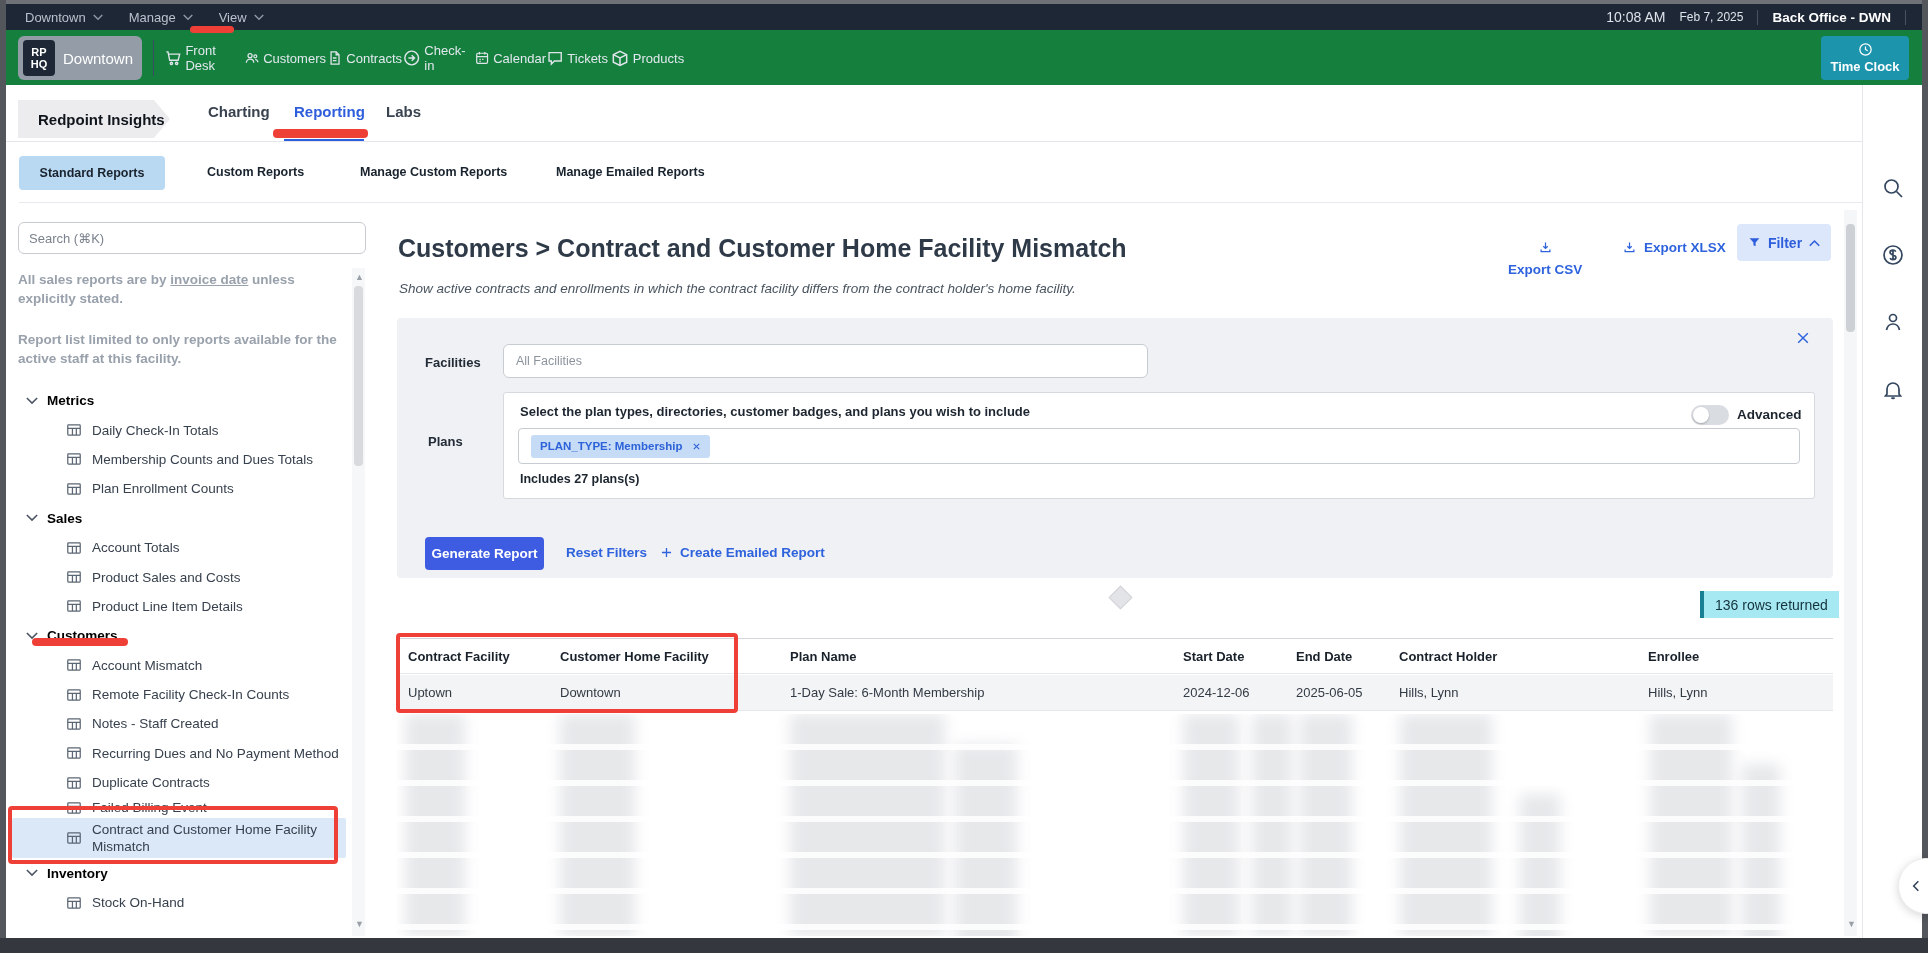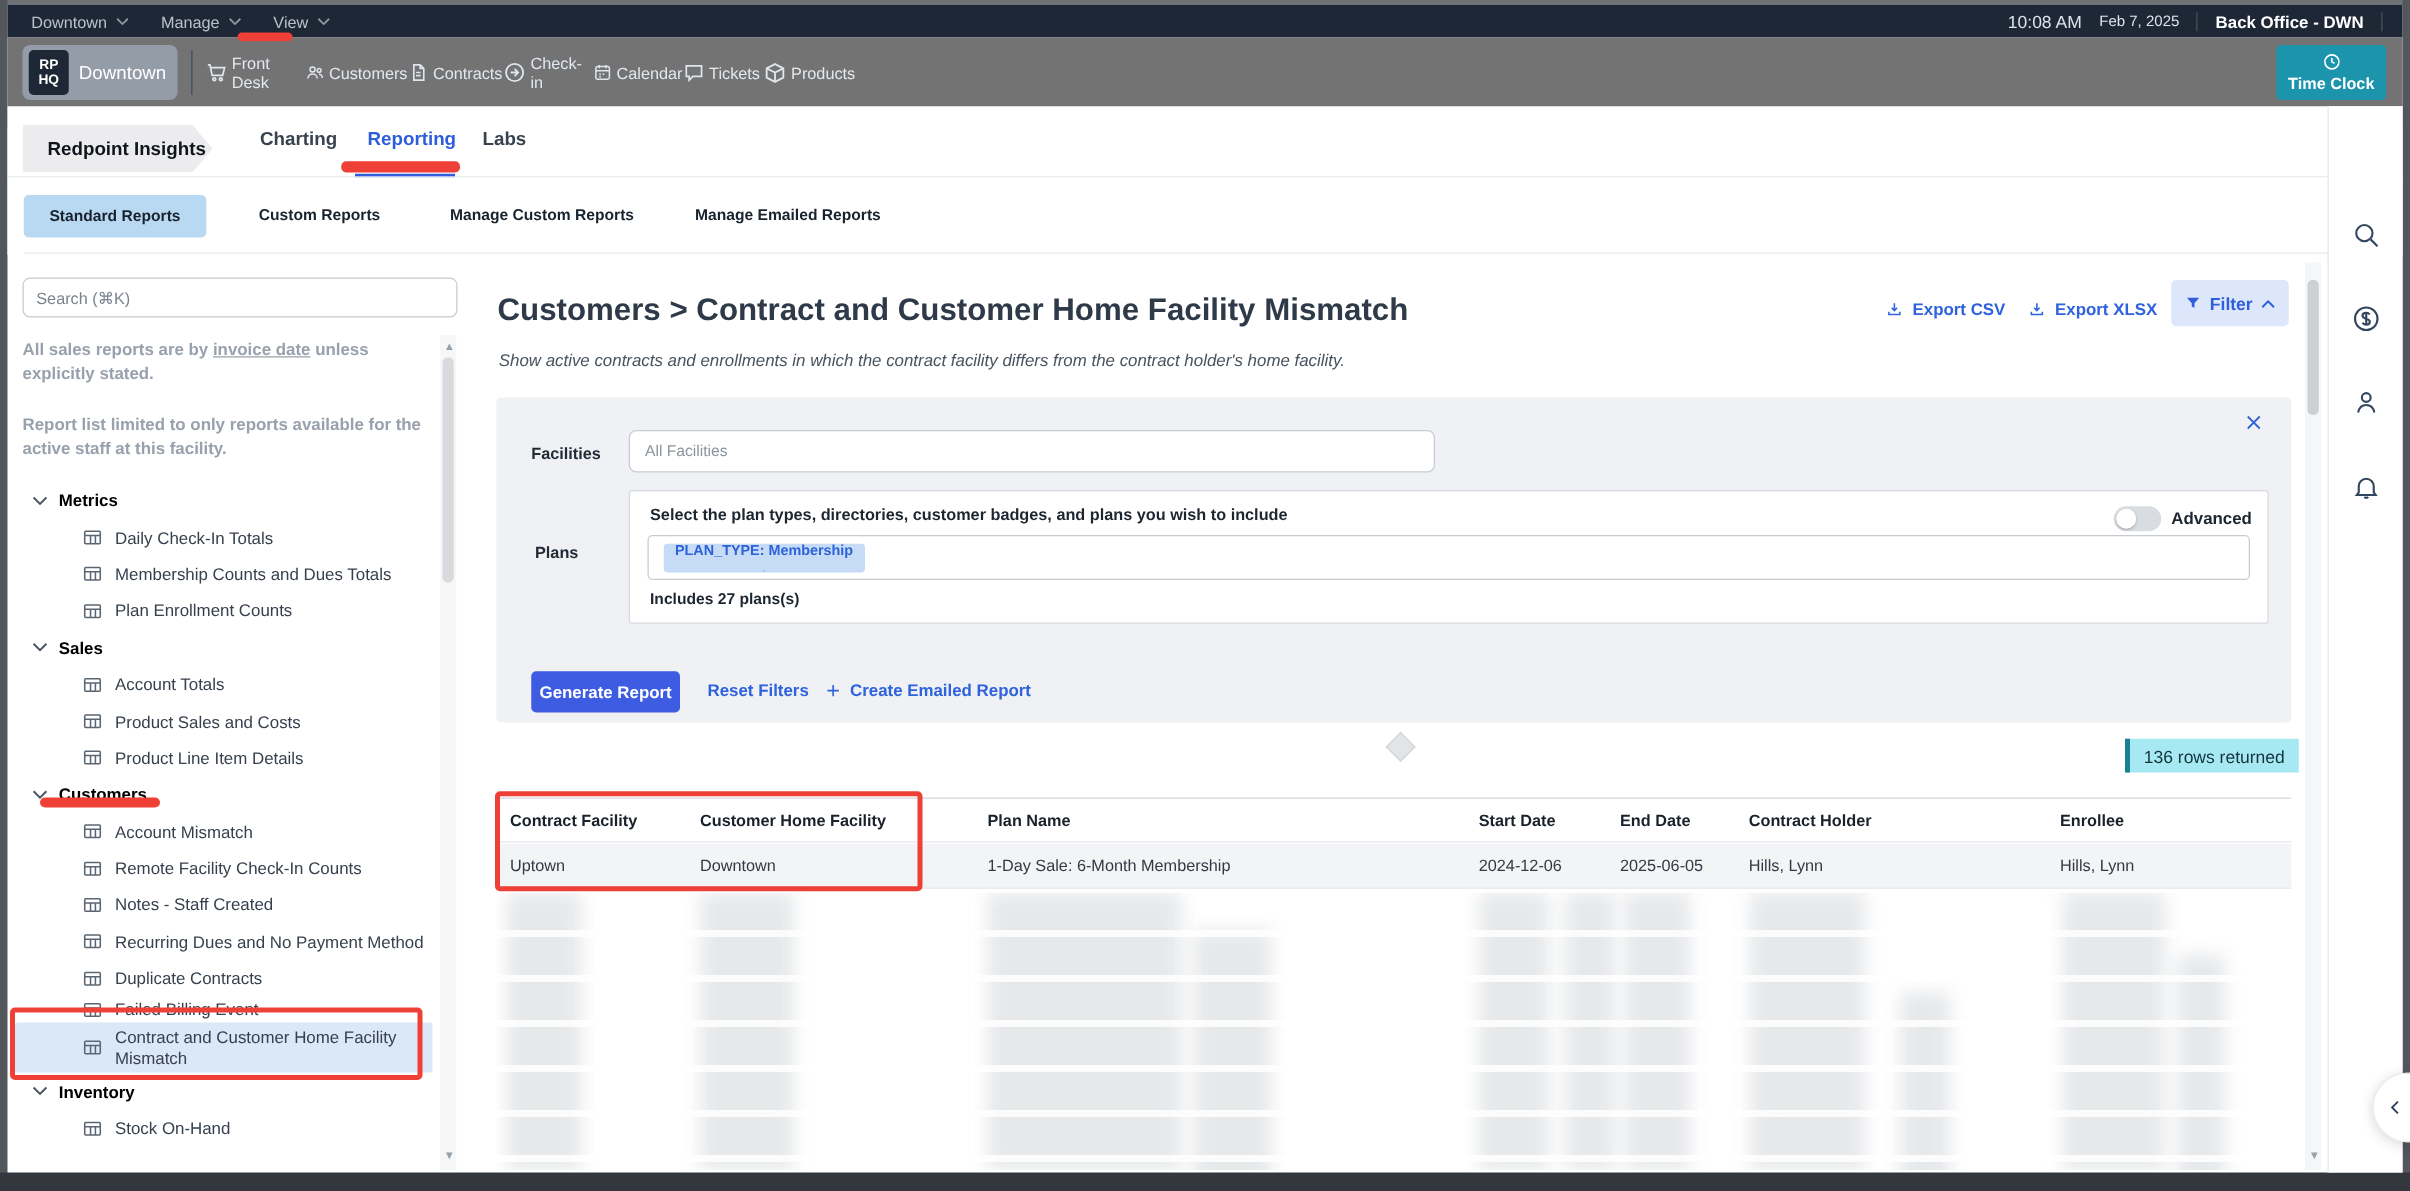--- a/index.html
+++ b/index.html
@@ -18,21 +18,21 @@
   .menubar{left:6px;top:4px;width:1916px;height:26px;background:#1e2735;display:flex;align-items:center;
            color:#b9c1cc;font-size:13px;}
   .menu-left{display:flex;gap:26px;padding-left:19px;align-items:center;}
   .menu-item{display:flex;align-items:center;gap:7px;cursor:default;}
   .menu-right{margin-left:auto;display:flex;align-items:center;gap:14px;padding-right:16px;color:#dde3ea;justify-content:center;}
   .menu-date{font-size:12px;}
   .menu-sep{width:1px;height:15px;background:#49525f;}
   .menu-office{font-weight:bold;color:#fff;font-size:13.5px;}
 
   
-  .navbar{left:6px;top:30px;width:1916px;height:72px;background:#737373;}
+  .navbar{left:6px;top:30px;width:1916px;height:72px;background:#15803d;}
   .fac-btn{left:12px;top:6px;width:124px;height:44px;background:#939ca7;border-radius:6px;
            display:flex;align-items:center;padding-left:5px;box-sizing:border-box;cursor:pointer;}
   .fac-logo{width:32px;height:36px;background:#1d2735;border-radius:4px;color:#fff;font-weight:bold;
             font-size:11px;line-height:12px;display:flex;flex-direction:column;align-items:center;justify-content:center;}
   .fac-name{color:#fff;font-size:15px;margin-left:8px;}
   .nav-sep{left:147px;top:10px;width:1px;height:36px;background:#3c4c63;}
   .nav-items{left:158px;top:4px;height:48px;display:flex;}
   .nav-item{display:flex;flex-direction:row;align-items:center;justify-content:center;gap:3px;
             color:#e2e8ef;font-size:13px;cursor:pointer;}
   .nav-item svg{stroke:#dfe5ec;}
@@ -99,21 +99,21 @@
   .fac-input::placeholder{color:#8d949e;}
   .plans-box{left:106px;top:74px;width:1310px;height:105px;background:#fff;border:1px solid #d6dade;border-radius:3px;}
   .plans-instr{left:16px;top:11px;font-size:13px;font-weight:bold;color:#1d2630;}
   .toggle{left:1187px;top:12px;width:38px;height:20px;border-radius:10px;background:#d9dce1;cursor:pointer;}
   .knob{position:absolute;left:2px;top:2px;width:16px;height:16px;border-radius:50%;background:#fff;
         box-shadow:0 1px 2px rgba(0,0,0,.25);}
   .adv-label{left:1233px;top:14px;font-size:13.5px;font-weight:bold;color:#1d2630;}
   .chip-field{left:14px;top:35px;width:1282px;height:36px;border:1px solid #c7ccd3;border-radius:4px;
               background:#fff;display:flex;align-items:center;padding-left:12px;box-sizing:border-box;}
   .chip{height:23px;background:#c6dcf6;border-radius:3px;display:flex;align-items:center;gap:9px;
-        padding:0 9px;font-size:11.5px;font-weight:bold;color:#2d62d8;cursor:pointer;flex-direction:column;}
+        padding:0 9px;font-size:11.5px;font-weight:bold;color:#2d62d8;cursor:pointer;}
   .includes{left:16px;top:79px;font-size:12.5px;font-weight:bold;color:#1d2630;}
   .gen-btn{left:28px;top:219px;width:119px;height:33px;background:#3e5ce2;border:none;border-radius:4px;
            color:#fff;font-size:13.5px;font-weight:bold;cursor:pointer;font-family:"Liberation Sans",sans-serif;}
   .panel-link{top:227px;font-size:13.5px;font-weight:bold;color:#2e63dd;cursor:pointer;display:flex;
               align-items:center;gap:7px;}
 
   .diamond{left:1112px;top:589px;width:15px;height:15px;background:#e3e4e7;border:1px solid #d2d4d8;
            transform:rotate(45deg);}
 
   
@@ -407,21 +407,21 @@
           <rect x="2" y="2.5" width="16" height="13" rx="1"></rect>
           <path d="M2 7h16M8 7v8.5M13 7v8.5"></path>
         </svg>
       <span class="tlabel">Stock On-Hand</span>
     </div>
   </div>
 
   <div class="abs page-title">Customers &gt; Contract and Customer Home Facility Mismatch</div>
   <div class="abs page-sub">Show active contracts and enrollments in which the contract facility differs from the contract holder's home facility.</div>
 
-  <div class="abs export-link" style="left:1508px;">
+  <div class="abs export-link" style="left:1508px;flex-direction:column;">
     <svg width="15" height="15" viewBox="0 0 24 24" fill="none" stroke="#2e63dd" stroke-width="2">
         <path d="M12 4v9M8.5 10l3.5 3.5L15.5 10"></path>
         <path d="M5 15v3.5h14V15"></path>
       </svg>
     <span>Export CSV</span>
   </div>
   <div class="abs export-link" style="left:1622px;">
     <svg width="15" height="15" viewBox="0 0 24 24" fill="none" stroke="#2e63dd" stroke-width="2">
         <path d="M12 4v9M8.5 10l3.5 3.5L15.5 10"></path>
         <path d="M5 15v3.5h14V15"></path>

